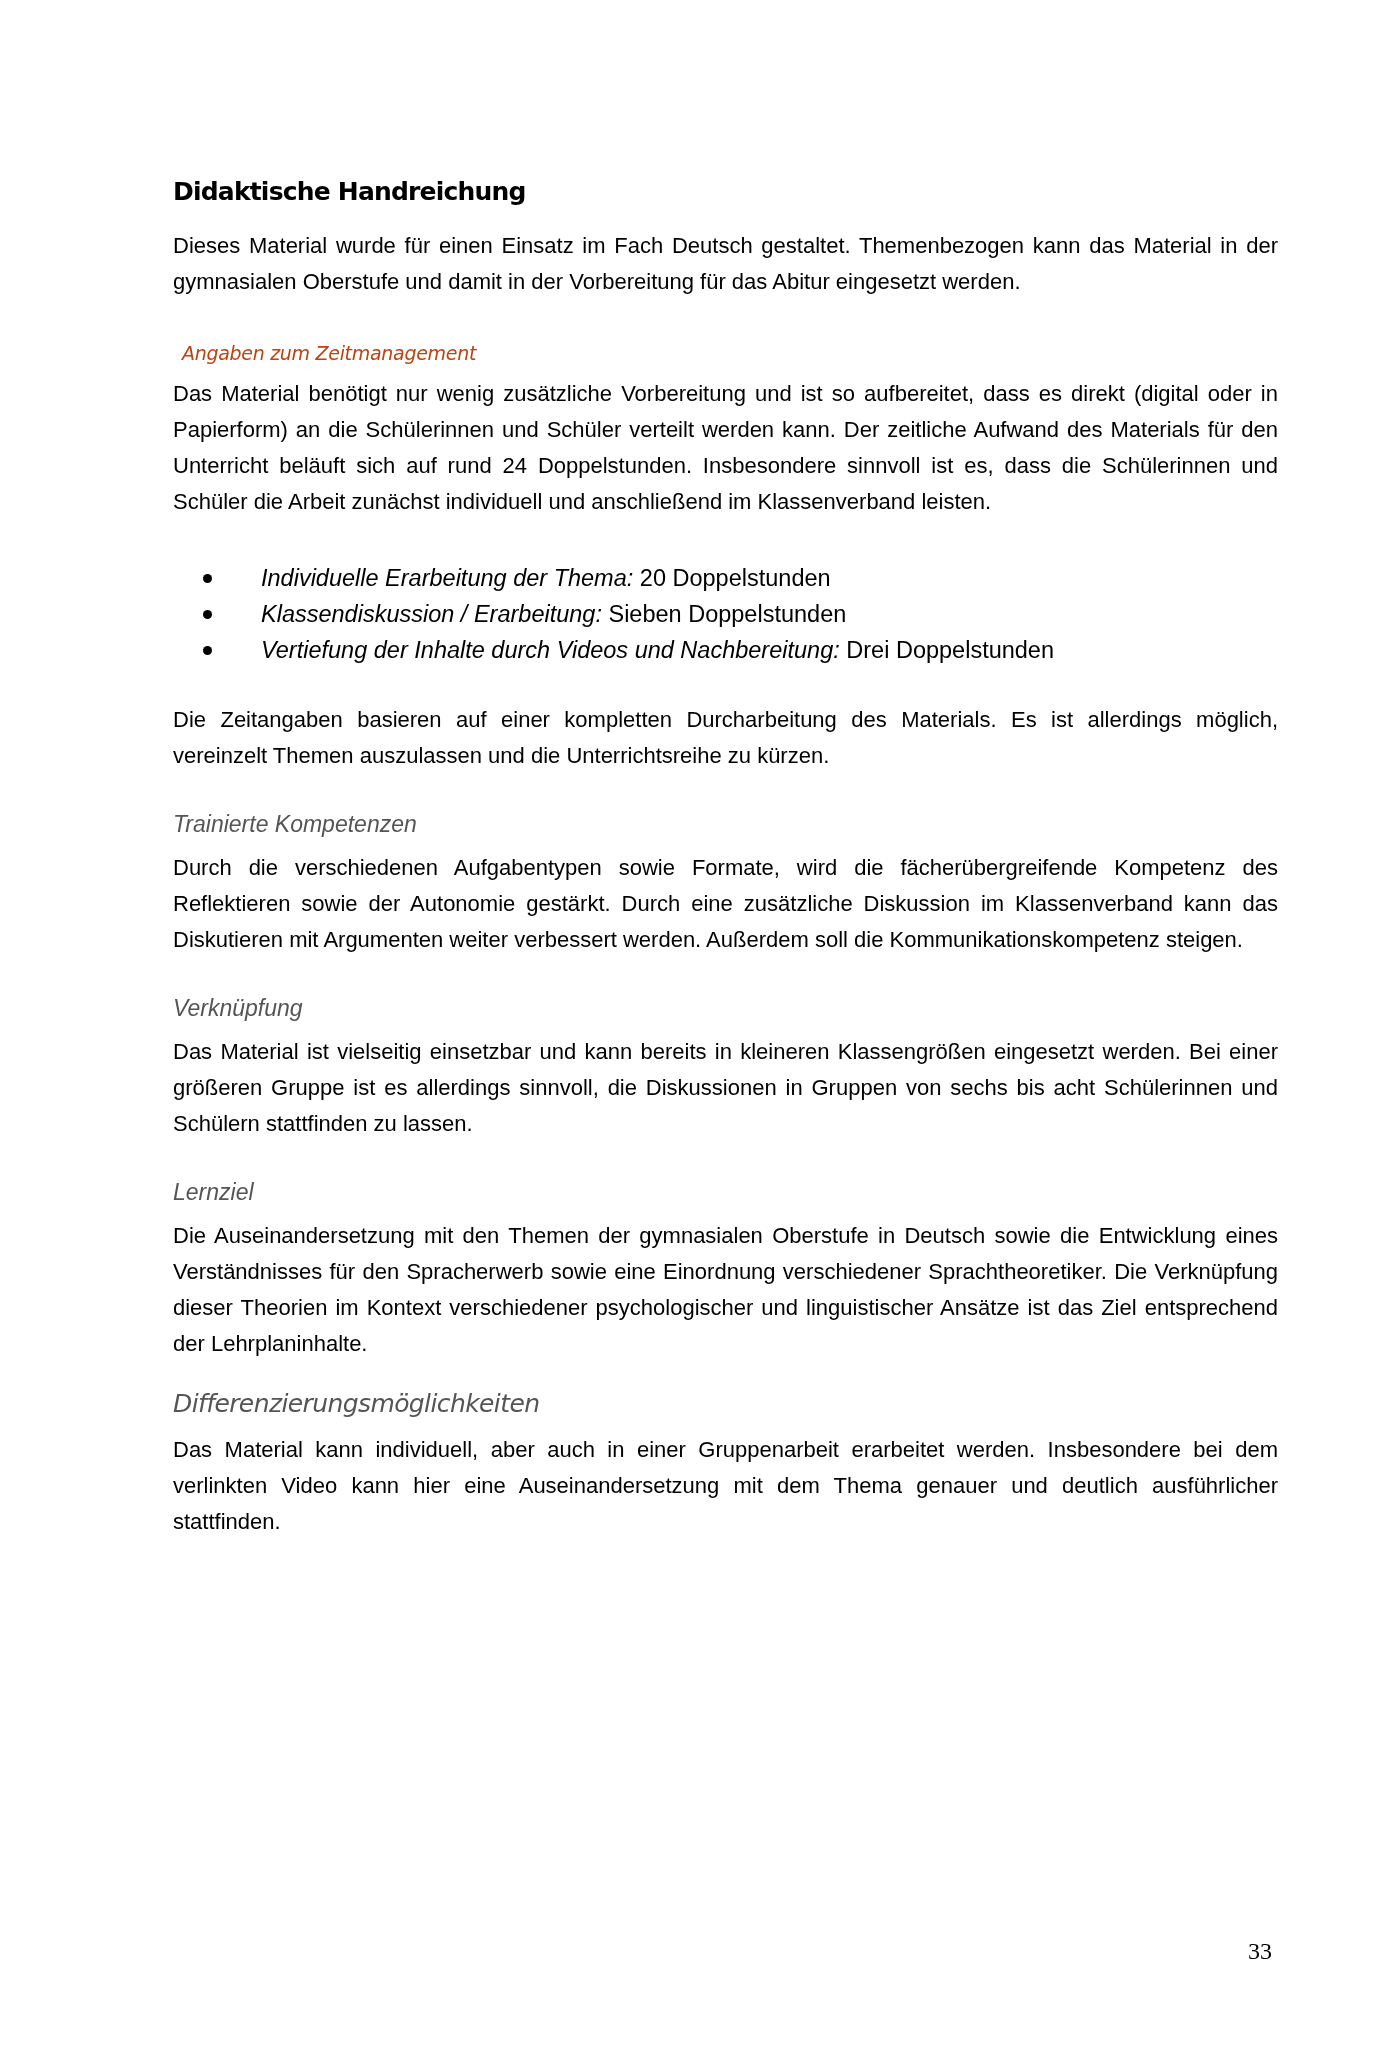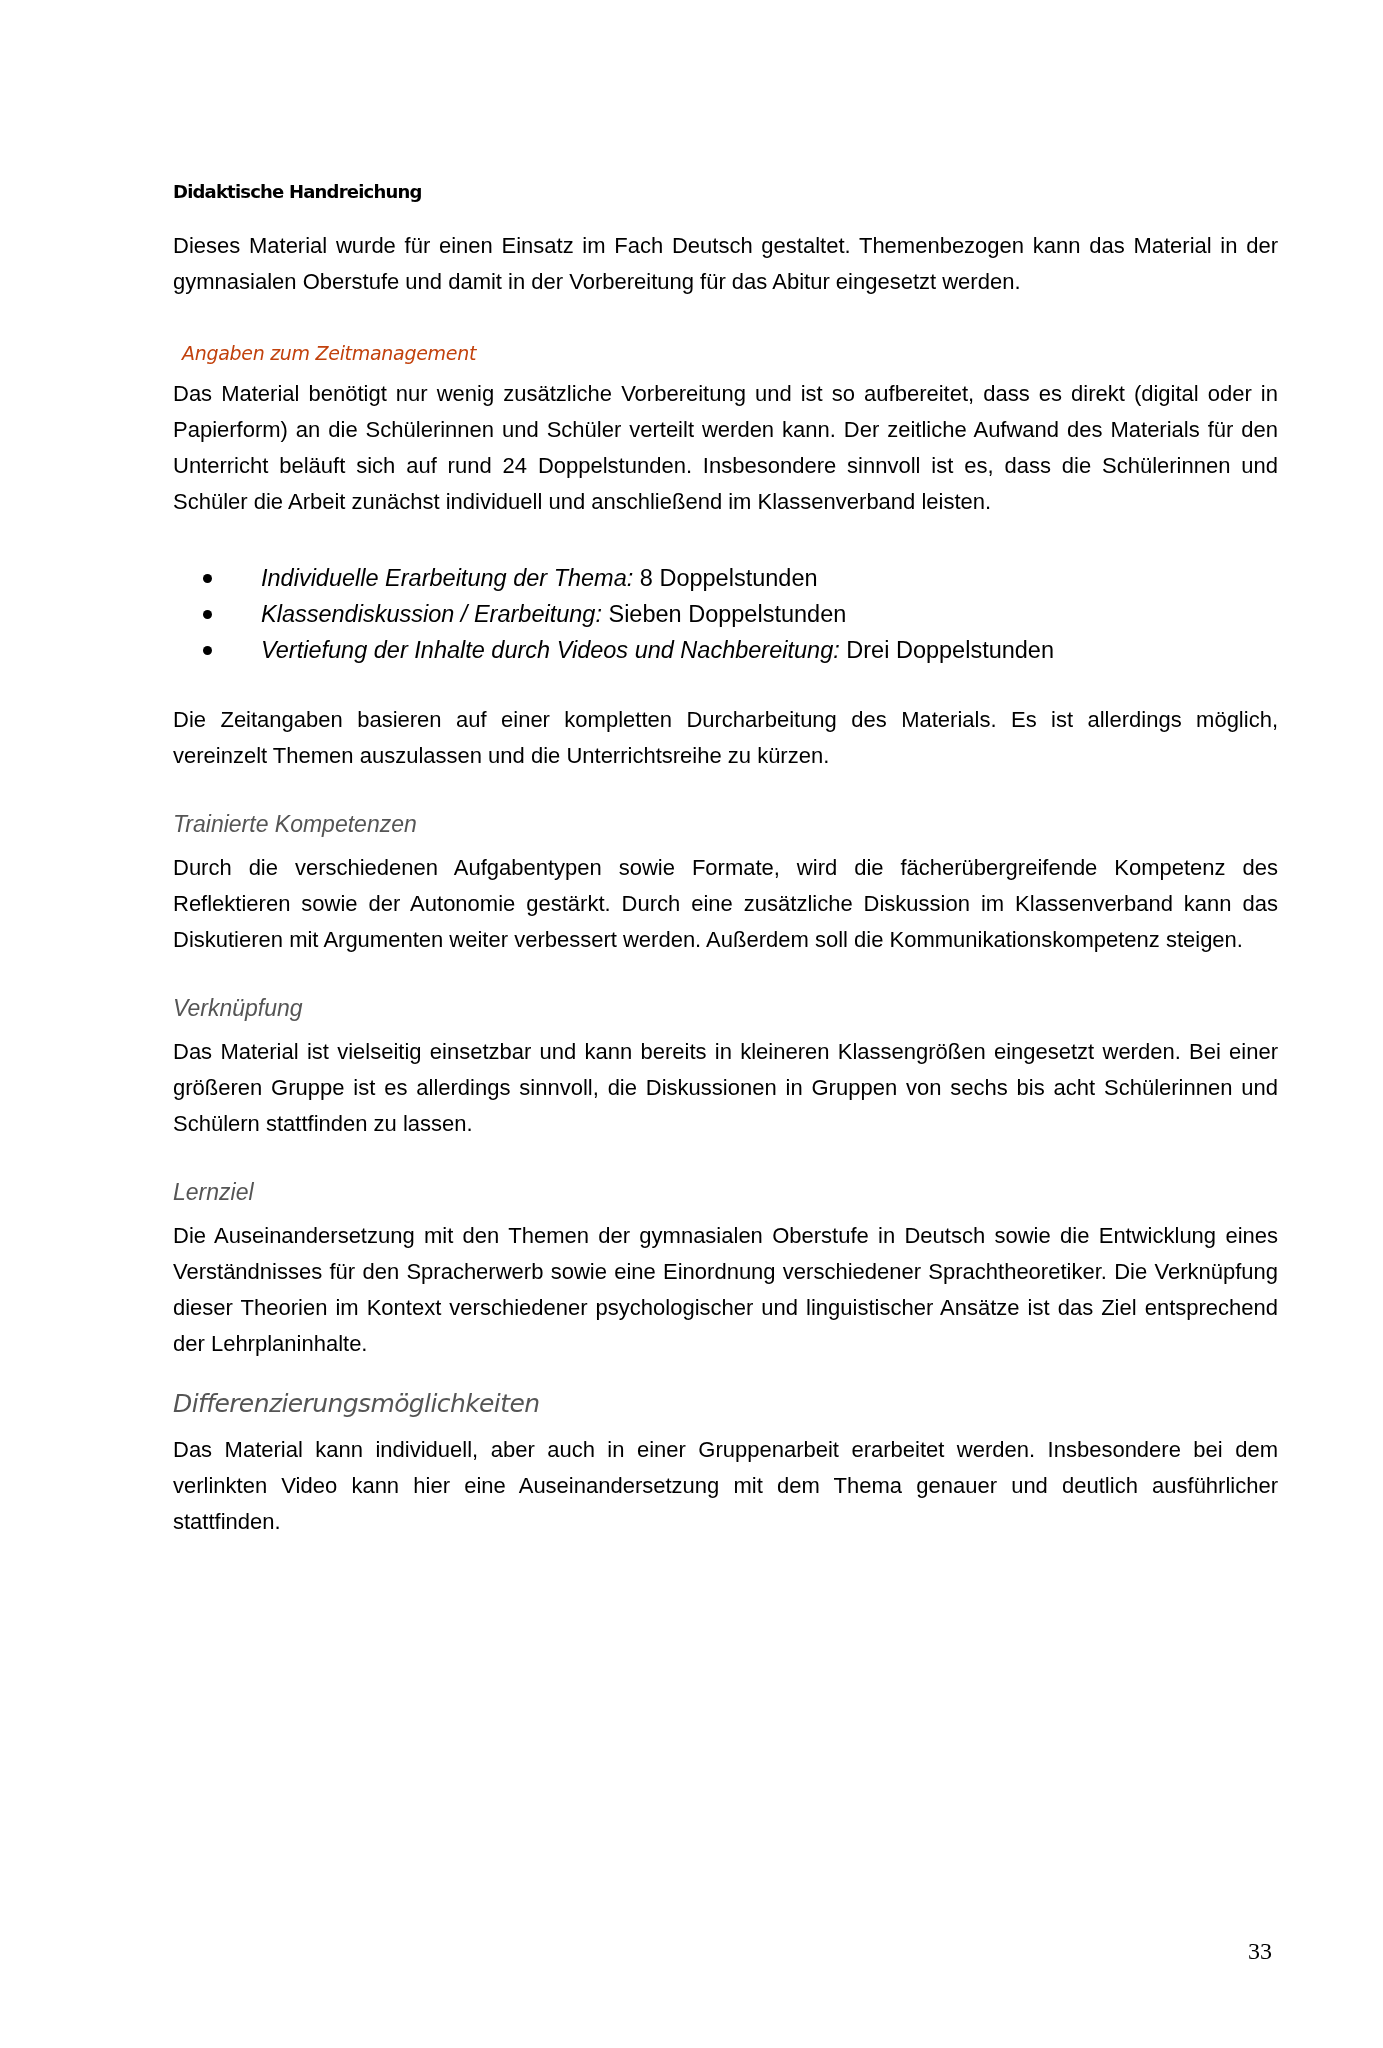--- a/index.html
+++ b/index.html
@@ -1,18 +1,18 @@
 <!DOCTYPE html>
 <html><head>
 <meta charset="utf-8">
 <style>
   html, body { margin:0; padding:0; background:#ffffff; }
   body { width:1383px; height:2048px; position:relative; overflow:hidden; }
   .page { position:absolute; left:173px; top:172px; width:1105px; color:#000; }
-  .title { font-family:"DejaVu Sans", sans-serif; font-weight:bold; font-size:18px; letter-spacing:-0.8px; margin:0 0 16px 0; line-height:40px; }
+  .title { font-family:"DejaVu Sans", sans-serif; font-weight:bold; font-size:25px; letter-spacing:-0.8px; margin:0 0 16px 0; line-height:40px; }
   .p { font-family:"Liberation Sans", sans-serif; font-size:22px; line-height:36px; text-align:justify; margin:0; }
   .h-italic { font-family:"DejaVu Sans", sans-serif; font-style:italic; font-size:19px; color:#c2410c; margin:38px 0 8px 9px; line-height:30px; letter-spacing:-0.3px; }
   .h-sub { font-family:"Liberation Sans", sans-serif; font-size:23px; color:#555; margin:34px 0 10px 0; line-height:32px;font-style:italic; }
   .h-large-italic { font-family:"DejaVu Sans", sans-serif; font-style:italic; font-size:25px; color:#555; margin:24px 0 10px 0; line-height:36px; letter-spacing:-0.6px; }
   ul.bullets { list-style:none; margin:40px 0 34px 0; padding:0; }
   ul.bullets li { font-family:"Liberation Sans", sans-serif; font-size:23.5px; line-height:36px; position:relative; padding-left:88px; }
   ul.bullets li .dot { position:absolute; left:30px; top:14px; width:9px; height:9px; border-radius:50%; background:#000; }
   ul.bullets li em { font-style:italic; }
   .page-number { position:absolute; left:1248px; top:1938px; font-family:Liberation Serif, serif; font-size:24px; color:#000; }
 </style>
@@ -22,21 +22,21 @@
 <div class="page">
   <h1 class="title">Didaktische Handreichung</h1>
   <p class="p">Dieses Material wurde für einen Einsatz im Fach Deutsch gestaltet. Themenbezogen kann das Material in der gymnasialen Oberstufe und damit in der Vorbereitung für das Abitur eingesetzt werden.</p>
 
   <div class="h-italic">Angaben zum Zeitmanagement</div>
   <p class="p">Das Material benötigt nur wenig zusätzliche Vorbereitung und ist so aufbereitet, dass es direkt (digital oder in Papierform) an die Schülerinnen und Schüler verteilt werden kann. Der zeitliche Aufwand des Materials für den Unterricht beläuft sich auf rund 24 Doppelstunden. Insbesondere sinnvoll ist es, dass die Schülerinnen und Schüler die Arbeit zunächst individuell und anschließend im Klassenverband leisten.</p>
 
   <ul class="bullets">
     <li>
       <span class="dot"></span>
-      <em>Individuelle Erarbeitung der Thema:</em><span> 8 Doppelstunden</span>
+      <em>Individuelle Erarbeitung der Thema:</em><span> 20 Doppelstunden</span>
     </li>
     <li>
       <span class="dot"></span>
       <em>Klassendiskussion / Erarbeitung:</em><span> Sieben Doppelstunden</span>
     </li>
     <li>
       <span class="dot"></span>
       <em>Vertiefung der Inhalte durch Videos und Nachbereitung:</em><span> Drei Doppelstunden</span>
     </li>
   </ul>

